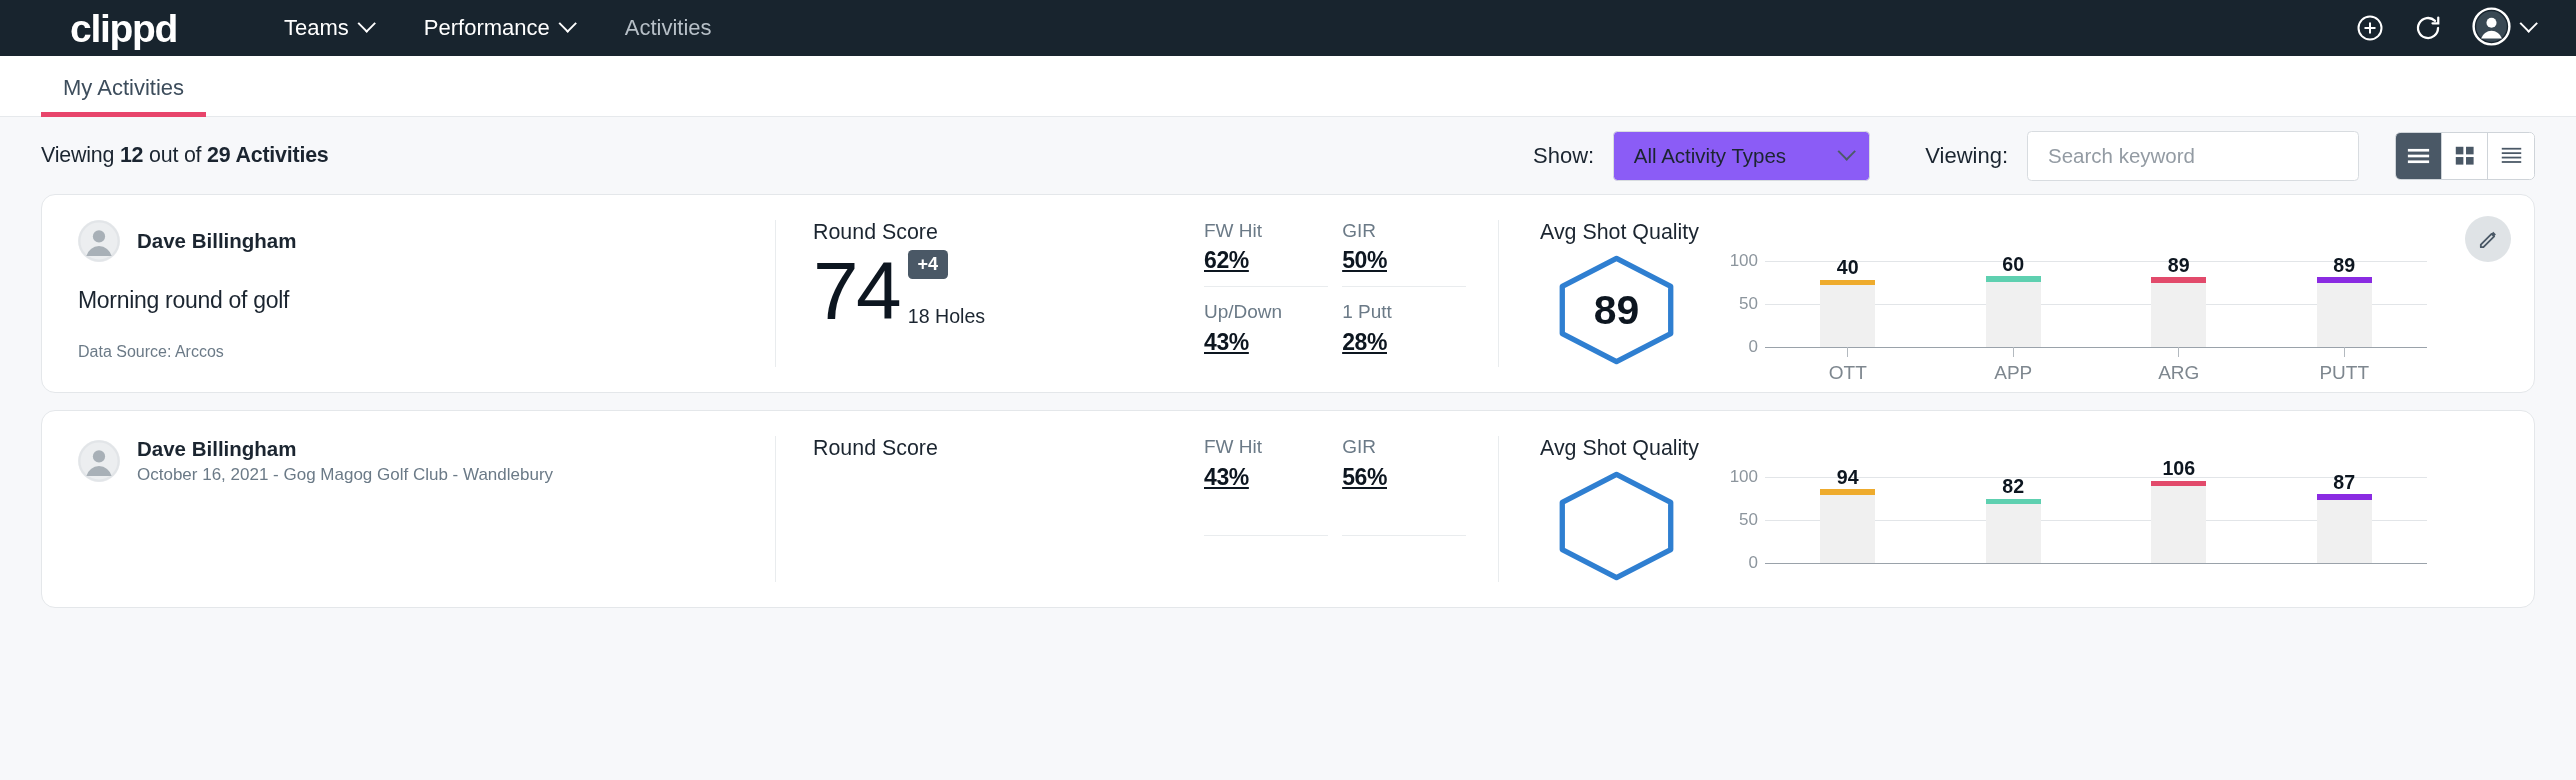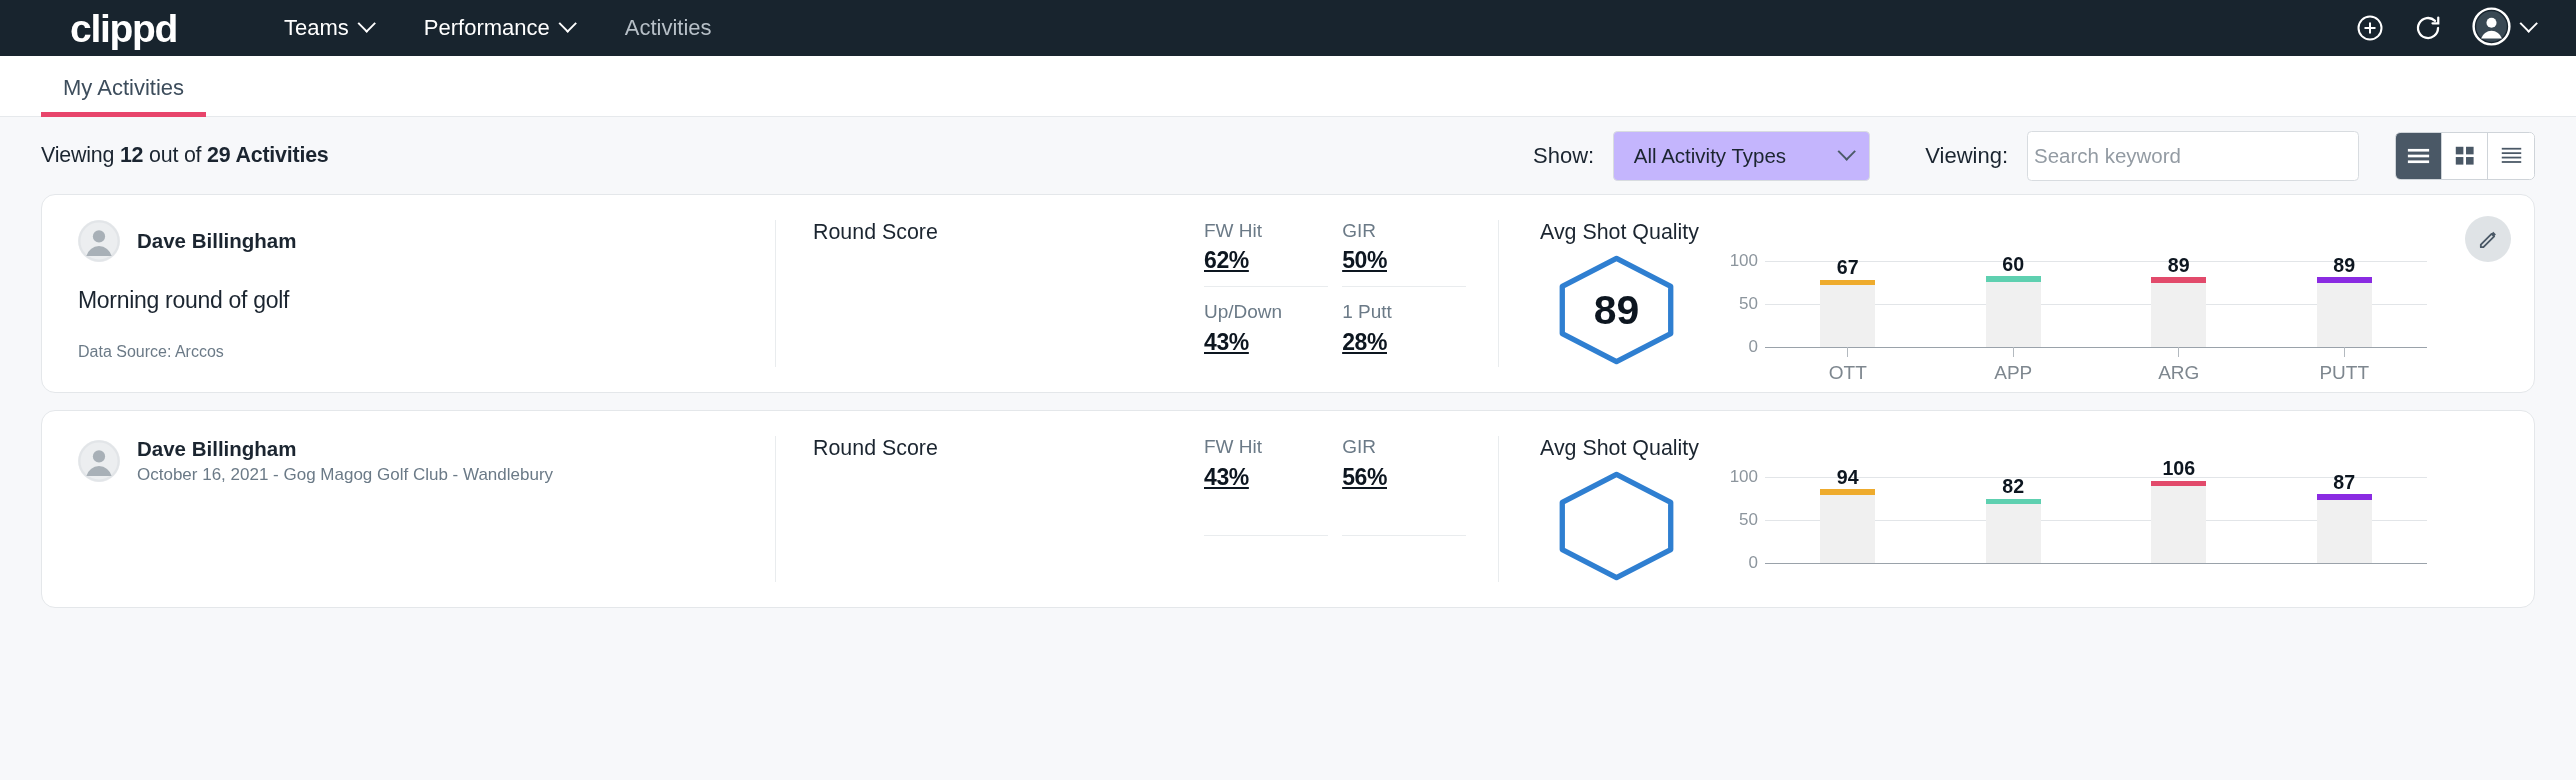--- a/index.html
+++ b/index.html
@@ -109,21 +109,21 @@
   }
   .lbl {
     font-size: 22px;
     color: #1b2530;
     margin-right: 19px;
     white-space: nowrap;
   }
   .select {
     width: 257px;
     height: 50px;
-    background: #c4b5fd;
+    background: #8b5cf6;
     border: 0.9px solid #d8dce0;
     border-radius: 4.5px;
     display: flex;
     align-items: center;
     padding: 0 16px 0 19.6px;
     cursor: pointer;
   }
   .select-val { font-size: 20.5px; color: #1b2530; }
   .select .dd {
     margin-left: auto;
@@ -132,21 +132,21 @@
     border-bottom: 2.7px solid #4b5a68;
     transform: rotate(45deg) translate(-2.7px,-2.7px);
   }
   .kw-wrap { margin-left: 55px; display: flex; align-items: center; }
   .search {
     width: 332px;
     height: 50px;
     background: #fff;
     border: 0.9px solid #d8dce0;
     border-radius: 4.5px;
-    padding: 0 6px;
+    padding: 0 20px;
     font-size: 20.5px;
     color: #1b2530;
     font-family: "Liberation Sans", sans-serif;
     outline: none;
   }
   .search::placeholder { color: #939ba3; }
 
   .viewtoggle {
     margin-left: 36px;
     display: flex;
@@ -474,20 +474,27 @@
         <div>
           <div class="pname">Dave Billingham</div>
         </div>
       </div>
       <div class="ctitle">Morning round of golf</div>
       <div class="csource">Data Source: Arccos</div>
     </div>
 
     <div class="col-score">
       <div class="sec-label">Round Score</div>
+      <div class="scorebig">
+        <div class="score-num">74</div>
+        <div class="score-side">
+          <div class="badge">+4</div>
+          <div class="holes">18 Holes</div>
+        </div>
+      </div>
     </div>
 
     <div class="col-stats">
       <div class="stat bordered">
         <div class="stat-l">FW Hit</div>
         <div class="stat-v">62%</div>
       </div>
       <div class="stat bordered">
         <div class="stat-l">GIR</div>
         <div class="stat-v">50%</div>
@@ -519,21 +526,21 @@
               <div class="ylab" style="top:50%">50</div>
               <div class="ylab" style="top:100%">0</div>
             </div>
             <div class="plot">
               <div class="gridline" style="top:0%"></div>
               <div class="gridline" style="top:50%"></div>
               <div class="gridline base" style="top:100%"></div>
               <div class="bars">
                 <div class="barcol">
                   <div class="bar" style="height:74%">
-                    <div class="barval">67</div>
+                    <div class="barval">40</div>
                     <div class="cap" style="background:#eeab2d"></div>
                   </div>
                 </div>
                 <div class="barcol">
                   <div class="bar" style="height:78%">
                     <div class="barval">60</div>
                     <div class="cap" style="background:#5ed0b0"></div>
                   </div>
                 </div>
                 <div class="barcol">

